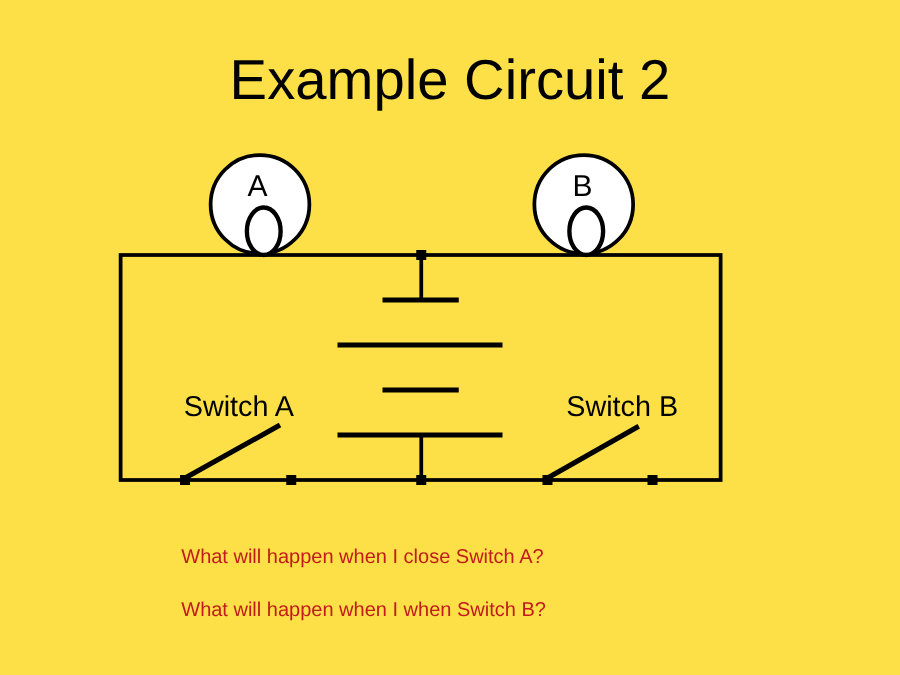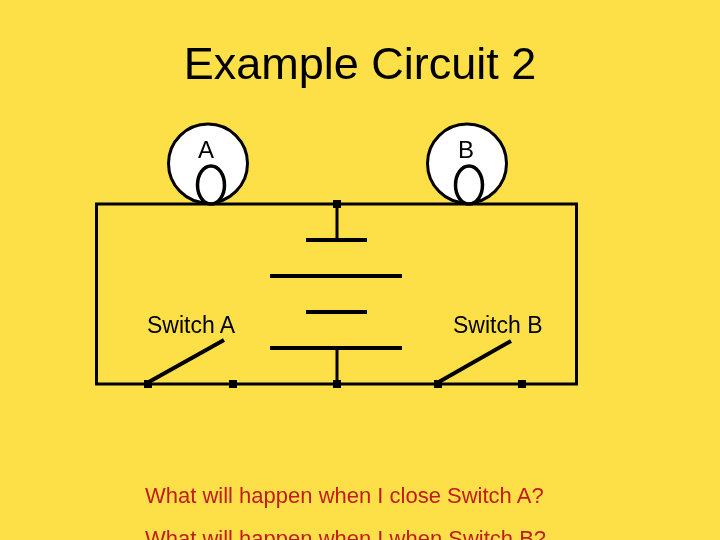--- a/index.html
+++ b/index.html
@@ -51,25 +51,24 @@
     font-size: 23px;
     line-height: 1;
     color: #000000;
     white-space: nowrap;
   }
   .switch-label-a { left: 147px; }
   .switch-label-b { left: 453px; }
   .question {
     position: absolute;
     left: 145px;
-    font-size: 22px;
+    font-size: 16px;
     line-height: 1;
     color: #C11B1B;
     white-space: nowrap;
-    margin-top: 47px;
   }
   .question-1 { top: 438px; }
   .question-2 { top: 481px; }
 </style>
 </head>
 <body>
 
 <div class="slide">
 
   <div class="slide-title">Example Circuit 2</div>

